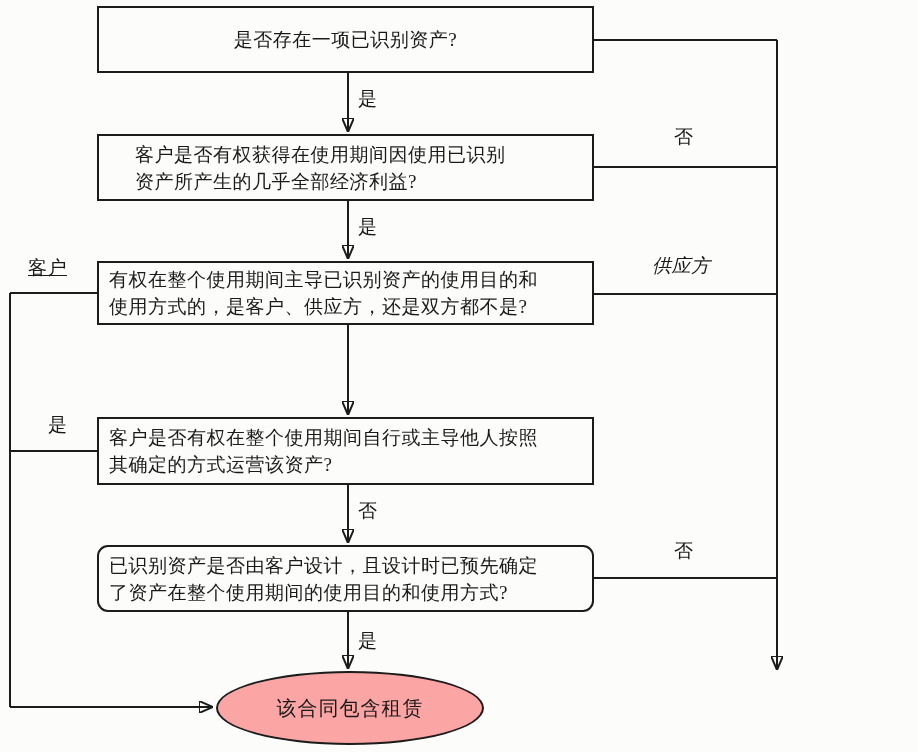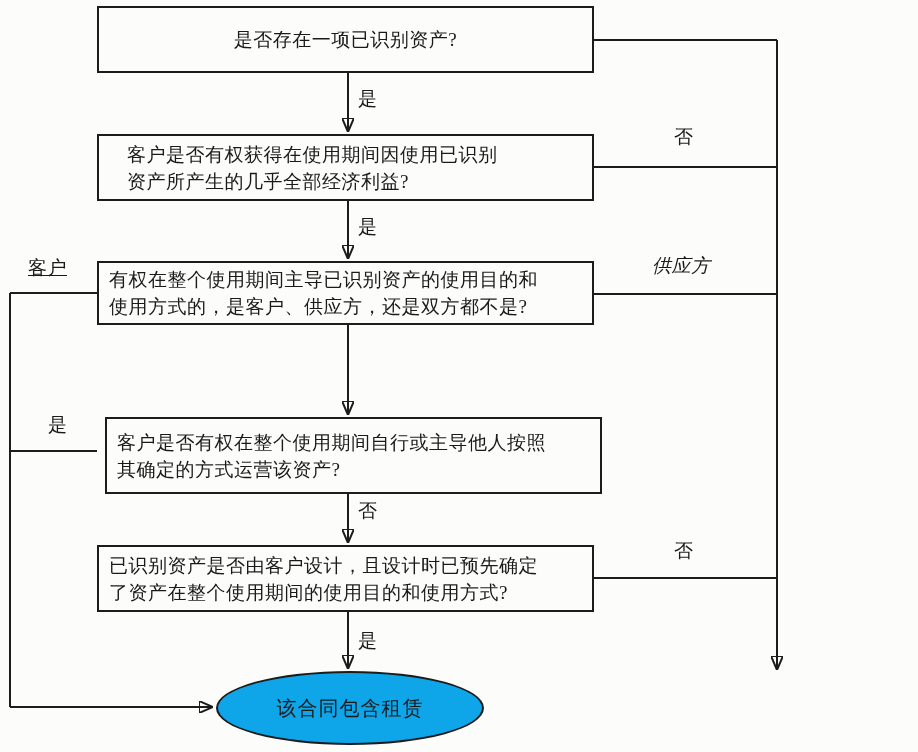--- a/index.html
+++ b/index.html
@@ -17,28 +17,28 @@
     position:absolute;
     box-sizing:border-box;
     border:2px solid #1c1c1c;
     background:#fcfcfa;
     display:flex;align-items:center;
     font-size:19px;line-height:27px;
     white-space:pre-line;
     letter-spacing:0.5px;
   }
   .node-box.center{justify-content:center;}
-  .pad-lg{padding:0 28px;}
+  .pad-lg{padding:0 36px;}
   .pad-sm{padding:10px 10px;}
   .ellipse-node{
     position:absolute;
     box-sizing:border-box;
     border:2.5px solid #1c1c1c;
     border-radius:50%;
-    background:#0ea5e9;
+    background:#fca5a5;
     display:flex;align-items:center;justify-content:center;
     font-size:20px;
     letter-spacing:1px;
   }
   .lbl{
     position:absolute;
     font-size:19px;line-height:26px;
     white-space:pre-line;
     letter-spacing:0.5px;
   }
@@ -74,24 +74,24 @@
   </svg>
 
   <div class="node-box center" style="left:97px;top:6px;width:497px;height:67px;">是否存在一项已识别资产?</div>
 
   <div class="node-box pad-lg" style="left:97px;top:134px;width:497px;height:67px;">客户是否有权获得在使用期间因使用已识别
 资产所产生的几乎全部经济利益?</div>
 
   <div class="node-box pad-sm" style="left:97px;top:261px;width:497px;height:64px;">有权在整个使用期间主导已识别资产的使用目的和
 使用方式的，是客户、供应方，还是双方都不是?</div>
 
-  <div class="node-box pad-sm" style="left:97px;top:417px;width:497px;height:77px;margin-left:8px;">客户是否有权在整个使用期间自行或主导他人按照
+  <div class="node-box pad-sm" style="left:97px;top:417px;width:497px;height:68px;">客户是否有权在整个使用期间自行或主导他人按照
 其确定的方式运营该资产?</div>
 
-  <div class="node-box pad-sm" style="left:97px;top:545px;width:497px;height:67px;">已识别资产是否由客户设计，且设计时已预先确定
+  <div class="node-box pad-sm" style="left:97px;top:545px;width:497px;height:67px;border-radius:11px;">已识别资产是否由客户设计，且设计时已预先确定
 了资产在整个使用期间的使用目的和使用方式?</div>
 
   <div class="ellipse-node" style="left:216px;top:671px;width:268px;height:74px;">该合同包含租赁</div>
 
 
   <div class="lbl" style="left:358px;top:86px;">是</div>
   <div class="lbl" style="left:358px;top:214px;">是</div>
   <div class="lbl" style="left:358px;top:498px;">否</div>
   <div class="lbl" style="left:358px;top:628px;">是</div>
 

